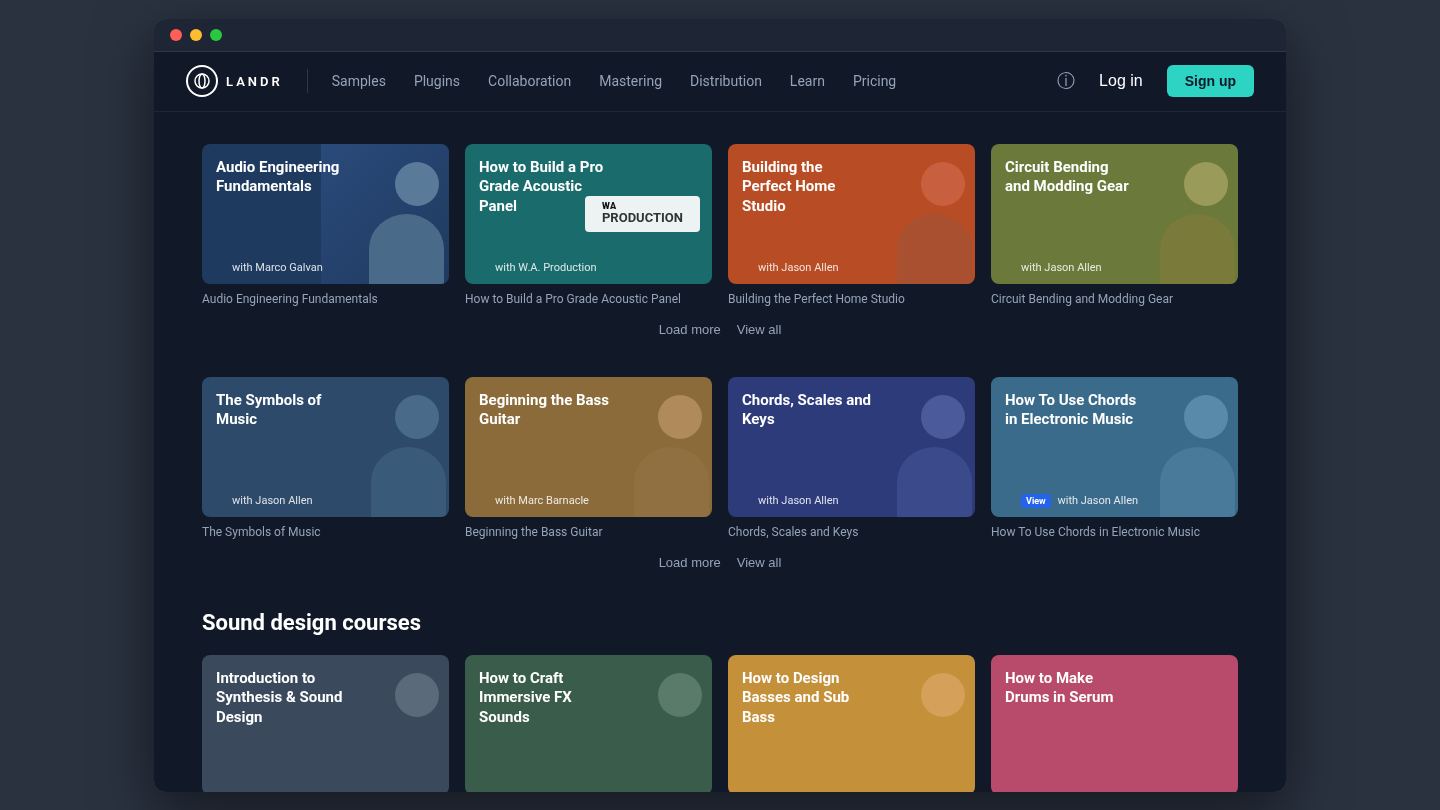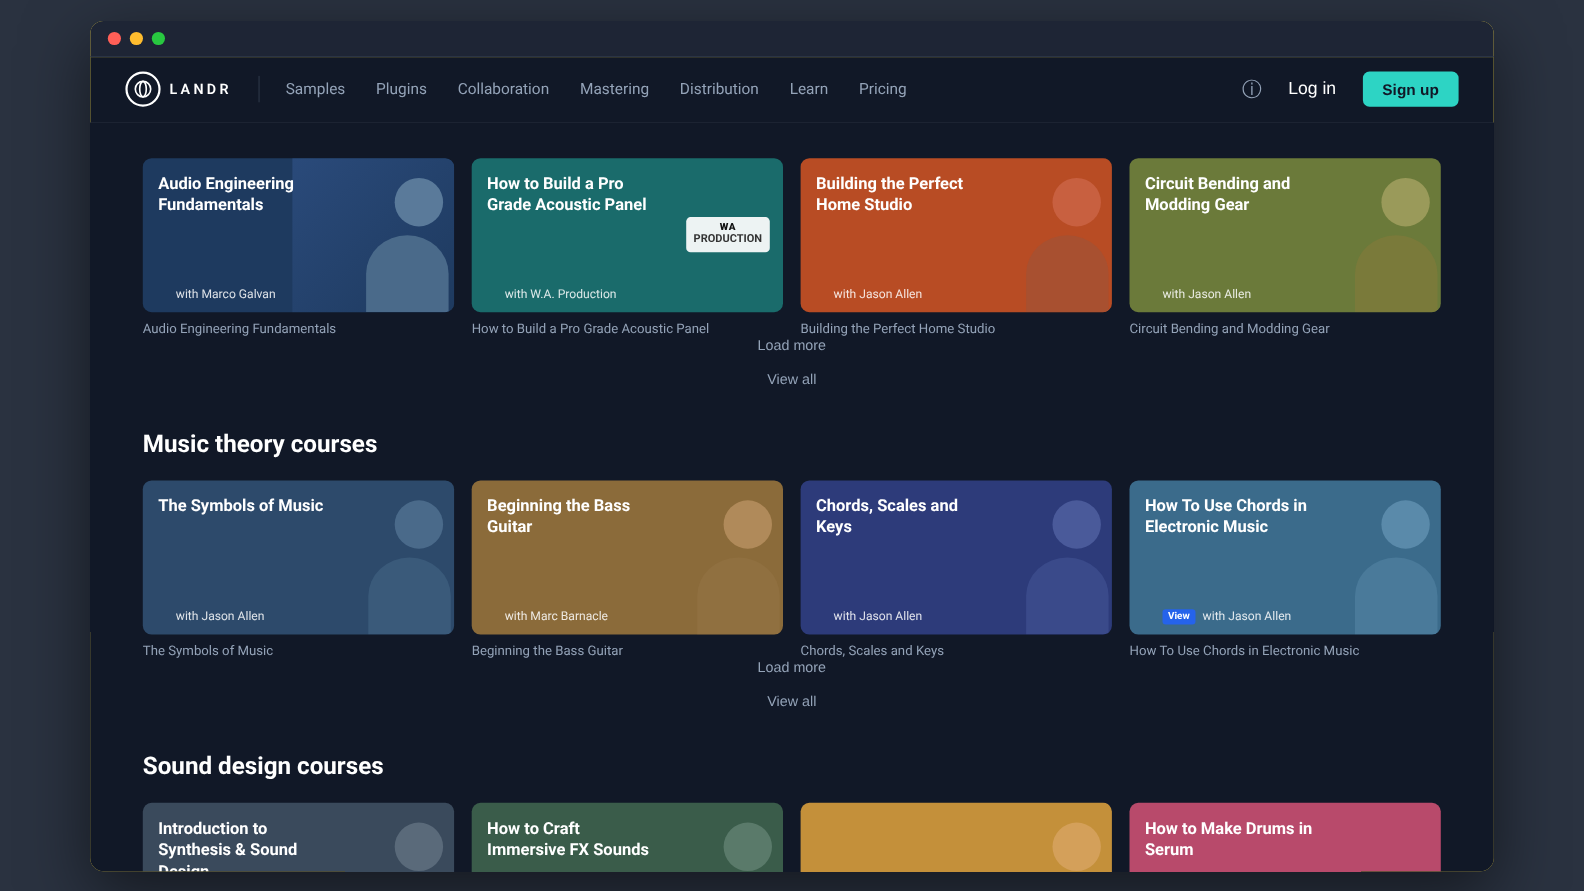--- a/index.html
+++ b/index.html
@@ -5,22 +5,22 @@
     * { box-sizing: border-box; margin: 0; padding: 0; }
     body {
       background: #2a3240;
       display: flex;
       justify-content: center;
       align-items: center;
       min-height: 100vh;
       font-family: -apple-system, BlinkMacSystemFont, 'Segoe UI', Roboto, sans-serif;
     }
     .browser-window {
-      width: 1276px;
-      background: #fde047;
+      width: 1132px;
+      background: #0f766e;
       border-radius: 12px;
       overflow: hidden;
       box-shadow: 0 20px 60px rgba(0,0,0,0.5);
     }
     .browser-chrome {
       background: #1e2535;
       padding: 10px 16px;
       display: flex;
       align-items: center;
       gap: 8px;
@@ -175,21 +175,21 @@
       padding: 2px 5px;
       border-radius: 3px;
       margin-right: 4px;
       vertical-align: middle;
     }
 
     .section-footer {
       display: flex;
       justify-content: center;
       gap: 16px;
-      flex-direction: column;
+      margin-top: 16px;
     }
     .load-more-btn {
       background: transparent;
       border: none;
       color: #94a3b8;
       font-size: 13px;
       cursor: pointer;
     }
     .view-all-btn {
       background: transparent;
@@ -265,23 +265,23 @@
               <div style="position:absolute;right:5px;bottom:0;width:75px;height:70px;border-radius:50% 50% 0 0;background:#4a6a8a;"></div>
             </div>
           </div>
           <div class="course-subtitle">Audio Engineering Fundamentals</div>
         </div>
 
         <div class="course-card">
           <div class="course-thumbnail theme-teal">
             <div class="course-card-title">How to Build a Pro Grade Acoustic Panel</div>
             <div class="instructor-tag">with W.A. Production</div>
-            <div style="position:absolute;right:12px;top:50%;transform:translateY(-50%);background:rgba(255,255,255,0.92);padding:6px 7px;border-radius:4px;line-height:1.1;text-align:center;">
+            <div style="position:absolute;right:12px;top:50%;transform:translateY(-50%);background:rgba(255,255,255,0.92);padding:6px 17px;border-radius:4px;line-height:1.1;text-align:left;">
               <div style="font-size:9px;font-weight:900;color:#111;letter-spacing:0.5px;">WA</div>
-              <div style="font-size:10px;color:#333;font-weight:700;">PRODUCTION</div>
+              <div style="font-size:13px;color:#333;font-weight:700;">PRODUCTION</div>
             </div>
           </div>
           <div class="course-subtitle">How to Build a Pro Grade Acoustic Panel</div>
         </div>
 
         <div class="course-card">
           <div class="course-thumbnail theme-rust">
             <div class="course-card-title">Building the Perfect Home Studio</div>
             <div class="instructor-tag">with Jason Allen</div>
             <div style="position:absolute;right:0;bottom:0;width:52%;height:100%;overflow:hidden;border-radius:0 8px 8px 0;">
@@ -305,21 +305,20 @@
         </div>
 
       </div>
       <div class="section-footer">
         <button class="load-more-btn">Load more</button>
         <button class="view-all-btn">View all</button>
       </div>
     </div>
 
     <div class="section">
-      <h2 class="section-title">Music theory courses</h2>
       <div class="courses-grid">
 
         <div class="course-card">
           <div class="course-thumbnail theme-blue-gray">
             <div class="course-card-title">The Symbols of Music</div>
             <div class="instructor-tag">with Jason Allen</div>
             <div style="position:absolute;right:0;bottom:0;width:52%;height:100%;overflow:hidden;border-radius:0 8px 8px 0;">
               <div style="position:absolute;right:10px;top:18px;width:44px;height:44px;border-radius:50%;background:#4a6a8a;"></div>
               <div style="position:absolute;right:3px;bottom:0;width:75px;height:70px;border-radius:50% 50% 0 0;background:#3a5a7a;"></div>
             </div>
@@ -396,20 +395,21 @@
             <div style="position:absolute;right:0;bottom:0;width:52%;height:100%;overflow:hidden;border-radius:0 8px 8px 0;">
               <div style="position:absolute;right:10px;top:18px;width:44px;height:44px;border-radius:50%;background:#5a7a6a;"></div>
 
             </div>
           </div>
 
         </div>
 
         <div class="course-card">
           <div class="course-thumbnail theme-yellow">
+            <div class="course-card-title">How to Design Basses and Sub Bass</div>
 
             <div style="position:absolute;right:0;bottom:0;width:52%;height:100%;overflow:hidden;border-radius:0 8px 8px 0;">
               <div style="position:absolute;right:10px;top:18px;width:44px;height:44px;border-radius:50%;background:#d4a05a;"></div>
 
             </div>
           </div>
 
         </div>
 
         <div class="course-card">

